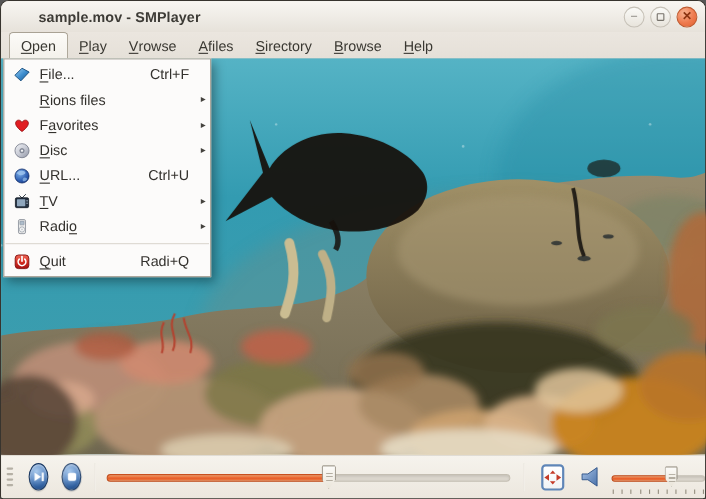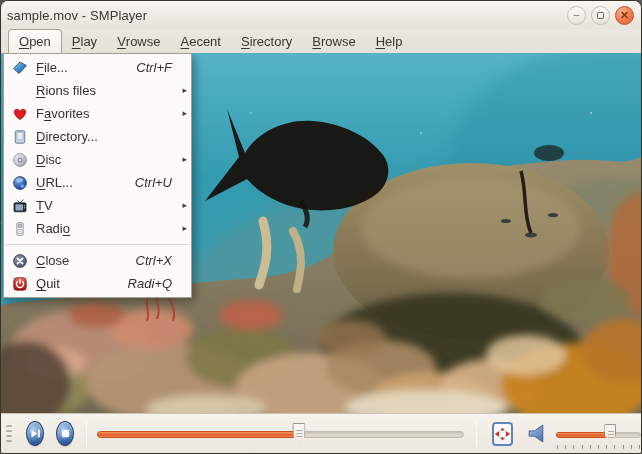--- a/index.html
+++ b/index.html
@@ -5,21 +5,21 @@
   html,body{margin:0;padding:0;background:#565656;}
   *{box-sizing:border-box;}
   #window{
     position:relative;width:642px;height:454px;
     border:1px solid #37342e;border-radius:8px 8px 3px 3px;overflow:hidden;
     font-family:"Liberation Sans",sans-serif;background:#e8e3db;
   }
   
   .titlebar{height:28px;display:flex;align-items:center;
     background:linear-gradient(#f8f6f2,#eae6df 80%,#e7e2da);}
-  .title{font-weight:normal;font-size:13px;color:#3d3b36;padding-left:6px;letter-spacing:.1px;}
+  .title{font-weight:bold;font-size:13px;color:#3d3b36;padding-left:34px;letter-spacing:.1px;}
   .winbtns{margin-left:auto;display:flex;gap:5px;padding-right:7px;}
   .winbtn{width:19px;height:19px;border-radius:50%;border:1px solid #c6c1b7;
     background:linear-gradient(#fafaf7,#e8e4dc);display:flex;align-items:center;justify-content:center;
     font-size:10px;line-height:1;color:#75716a;padding:0;cursor:default;}
   .winbtn .sq{width:7px;height:7px;border:1px solid #75716a;border-radius:1px;display:block;}
   .winbtn.close{background:radial-gradient(circle at 35% 28%,#f8b18f,#ee7a4e 55%,#e0602f);
     border-color:#bf5a2f;color:#8c3311;font-size:11px;font-weight:bold;}
   
   .menubar{height:24px;display:flex;align-items:stretch;padding-left:7px;position:relative;z-index:30;
     background:linear-gradient(#ebe6df,#e5e0d8);font-size:13px;color:#3a3832;}
@@ -31,21 +31,21 @@
   .video{position:absolute;left:0;top:52px;width:640px;height:360px;background:#2f97ad;}
   .video svg{display:block;}
   
   .menupanel{position:absolute;left:2px;top:52px;width:189px;z-index:20;
     background:#fcfbfa;border:1px solid #a39e93;box-shadow:3px 4px 9px rgba(0,0,0,.35);
     padding:2px 0;}
   .menu-item{display:flex;align-items:center;height:23px;font-size:13px;color:#33312d;padding:0 4px;cursor:default;}
   .mi-icon{width:18px;height:16px;margin:0 7px 0 3px;display:flex;align-items:center;justify-content:center;flex:none;}
   .mi-icon svg{width:16px;height:16px;display:block;}
   .mi-label{white-space:nowrap;}
-  .mi-short{margin-left:auto;padding-right:5px;white-space:nowrap;font-style:italic;}
+  .mi-short{margin-left:auto;padding-right:5px;white-space:nowrap;}
   .mi-arrow{width:10px;flex:none;text-align:right;color:#45433e;font-size:9px;line-height:1;}
   .sep{height:1px;background:#dcd8d0;margin:4px 1px;}
   
   .controlbar{position:absolute;left:0;top:412px;width:640px;height:40px;display:flex;align-items:center;
     background:linear-gradient(#f6f3ed,#ece7de);border-top:1px solid #c9c3b8;}
   .grip{display:flex;flex-direction:column;gap:3px;margin-left:3px;padding:4px 2px;cursor:default;}
   .grip i{width:6px;height:2px;background:#b5b0a5;border-radius:1px;display:block;}
   .cbtn{width:25px;height:25px;border-radius:50%;margin-left:12px;padding:0;cursor:default;
     background:radial-gradient(circle at 38% 28%,#a9c9ec 0%,#6d97cc 40%,#31609f 72%,#1f4176 100%);
     border:1px solid #1c3a64;box-shadow:inset 0 1px 2px rgba(255,255,255,.55),0 1px 1px rgba(0,0,0,.15);
@@ -102,21 +102,21 @@
         <span>lay</span>
       </div>
       <div class="mb-item">
         <span></span>
         <span class="mn">V</span>
         <span>rowse</span>
       </div>
       <div class="mb-item">
         <span></span>
         <span class="mn">A</span>
-        <span>ecent</span>
+        <span>files</span>
       </div>
       <div class="mb-item">
         <span></span>
         <span class="mn">S</span>
         <span>irectory</span>
       </div>
       <div class="mb-item">
         <span></span>
         <span class="mn">B</span>
         <span>rowse</span>
@@ -240,31 +240,20 @@
             <path d="M8 13.6 C3.2 10 1.6 7.2 2.4 4.9 C3.2 2.8 6.2 2.6 7.6 4.7 L8 5.3 L8.4 4.7 C9.8 2.6 12.8 2.8 13.6 4.9 C14.4 7.2 12.8 10 8 13.6 Z" fill="#e11e22" stroke="#8f0d10" stroke-width="0.7"></path>
           </svg>
         </span>
         <span class="mi-label"><span>F</span><span class="mn">a</span><span>vorites</span></span>
         <span class="mi-short"></span>
         <span class="mi-arrow">▸</span>
       </div>
       <div class="menu-item">
         <span class="mi-icon">
           <svg viewBox="0 0 16 16">
-            <rect x="3.2" y="1.8" width="9.6" height="12.4" rx="1.6" fill="#c7d3e2" stroke="#5c7391" stroke-width="0.9"></rect>
-            <rect x="5" y="3.4" width="6" height="7" rx="0.8" fill="#e9eef5" stroke="#8fa3bb" stroke-width="0.6"></rect>
-          </svg>
-        </span>
-        <span class="mi-label"><span></span><span class="mn">D</span><span>irectory...</span></span>
-        <span class="mi-short"></span>
-        <span class="mi-arrow"></span>
-      </div>
-      <div class="menu-item">
-        <span class="mi-icon">
-          <svg viewBox="0 0 16 16">
             <defs>
               <linearGradient id="igd" x1="0" y1="0" x2="1" y2="1">
                 <stop offset="0" stop-color="#f2f3f6"></stop>
                 <stop offset=".5" stop-color="#c9ccd6"></stop>
                 <stop offset="1" stop-color="#8e93a3"></stop>
               </linearGradient>
             </defs>
             <circle cx="8" cy="8" r="6.4" fill="url(#igd)" stroke="#6d7382" stroke-width="0.7"></circle>
             <circle cx="8" cy="8" r="2" fill="#9aa0ae" stroke="#5f6472" stroke-width="0.5"></circle>
             <circle cx="8" cy="8" r="0.9" fill="#fdfdfd"></circle>
@@ -314,38 +303,20 @@
             <rect x="6.1" y="3" width="3.8" height="3.4" rx="0.4" fill="#aebdcb" stroke="#7e8997" stroke-width="0.5"></rect>
             <circle cx="8" cy="10.6" r="2.4" fill="#f7f7f7" stroke="#9aa1aa" stroke-width="0.7"></circle>
             <circle cx="8" cy="10.6" r="0.8" fill="#c3c9cf"></circle>
           </svg>
         </span>
         <span class="mi-label"><span>Radi</span><span class="mn">o</span><span></span></span>
         <span class="mi-short"></span>
         <span class="mi-arrow">▸</span>
       </div>
       <div class="sep"></div>
-      <div class="menu-item">
-        <span class="mi-icon">
-          <svg viewBox="0 0 16 16">
-            <defs>
-              <radialGradient id="igc" cx="0.35" cy="0.3" r="0.95">
-                <stop offset="0" stop-color="#8795ae"></stop>
-                <stop offset="0.7" stop-color="#4d5b74"></stop>
-                <stop offset="1" stop-color="#333f55"></stop>
-              </radialGradient>
-            </defs>
-            <circle cx="8" cy="8" r="6.4" fill="url(#igc)" stroke="#232d3f" stroke-width="0.7"></circle>
-            <path d="M5.5 5.5 L10.5 10.5 M10.5 5.5 L5.5 10.5" stroke="#f4f6f9" stroke-width="1.9" stroke-linecap="round"></path>
-          </svg>
-        </span>
-        <span class="mi-label"><span></span><span class="mn">C</span><span>lose</span></span>
-        <span class="mi-short">Ctrl+X</span>
-        <span class="mi-arrow"></span>
-      </div>
       <div class="menu-item">
         <span class="mi-icon">
           <svg viewBox="0 0 16 16">
             <defs>
               <linearGradient id="igq" x1="0" y1="0" x2="0" y2="1">
                 <stop offset="0" stop-color="#ef6a5a"></stop>
                 <stop offset="0.5" stop-color="#d62f22"></stop>
                 <stop offset="1" stop-color="#a51212"></stop>
               </linearGradient>
             </defs>

